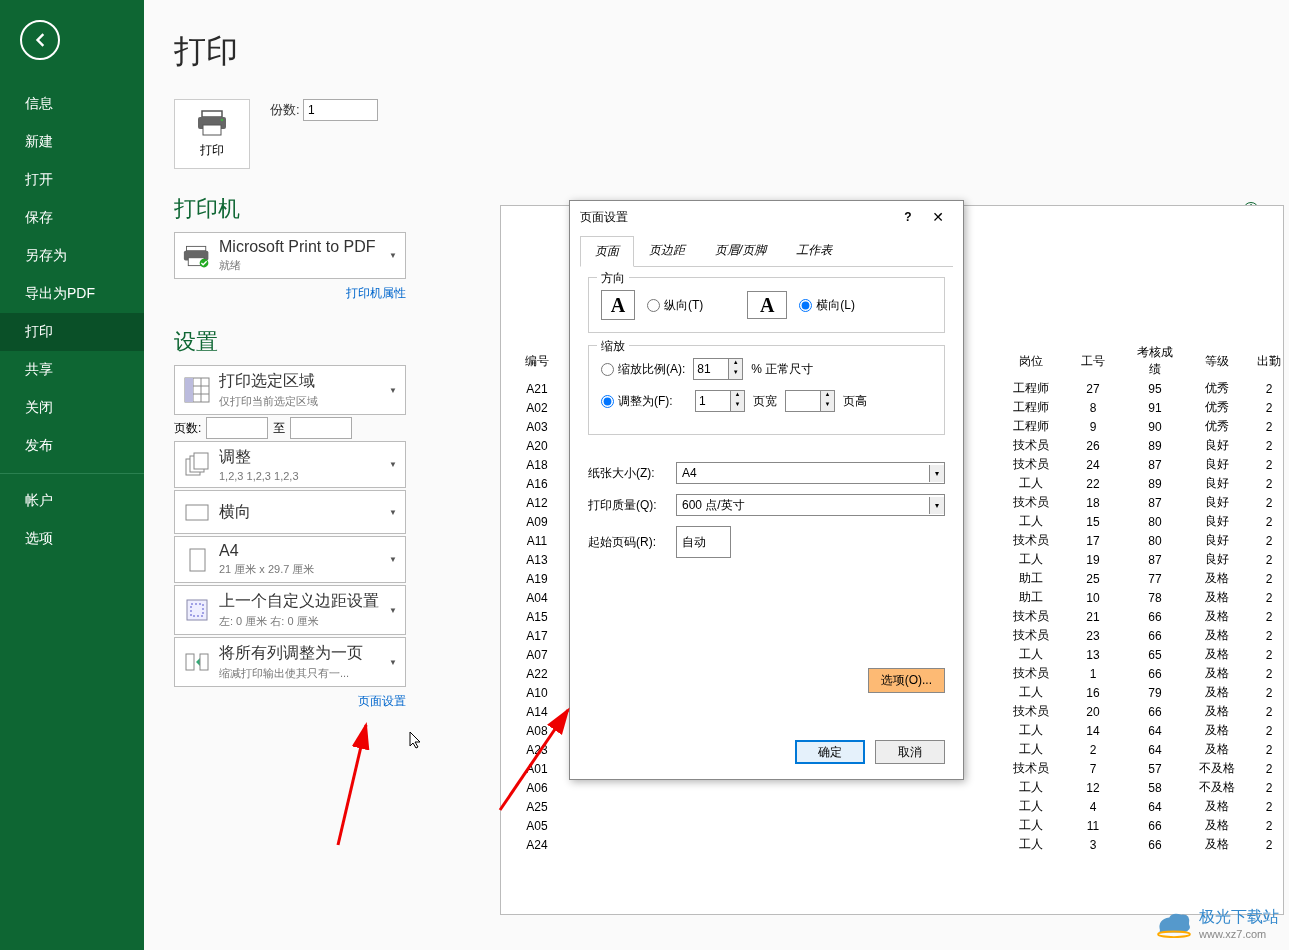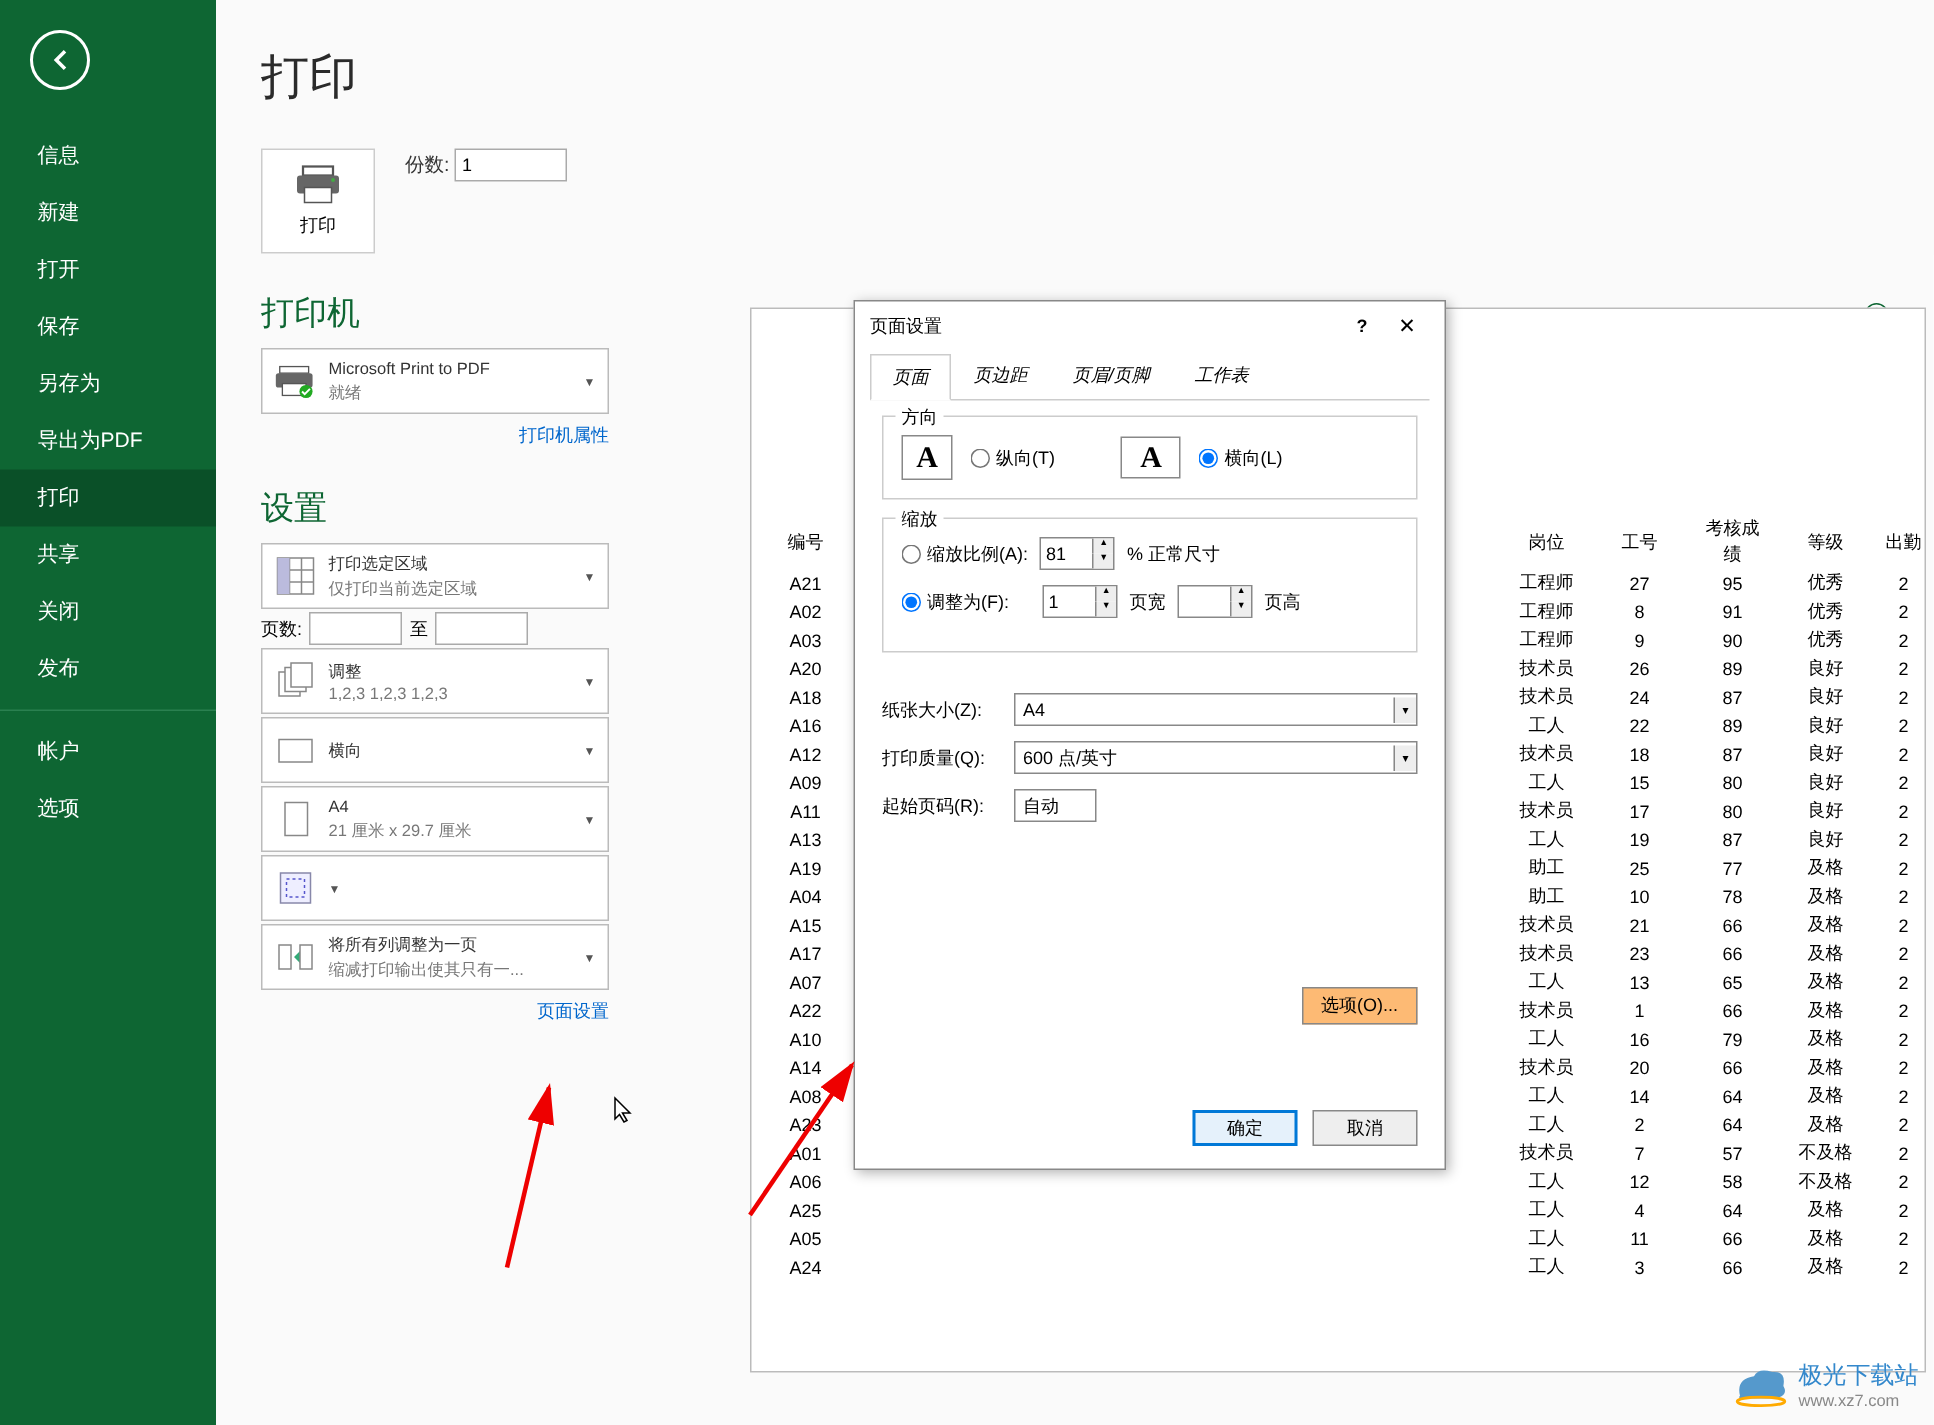--- a/index.html
+++ b/index.html
@@ -22,21 +22,21 @@
 .print-btn svg { width: 32px; height: 28px; }
 .copies-label { color: #333; font-size: 13px; }
 .copies-input { width: 75px; height: 22px; border: 1px solid #aaa; padding: 0 4px; font-size: 12px; }
 
 .section-title { color: #0e6633; font-size: 22px; font-weight: 400; margin-top: 25px; margin-bottom: 8px; }
 .info-icon { float: right; color: #0e6633; font-size: 14px; border: 1px solid #0e6633; border-radius: 50%; width: 16px; height: 16px; text-align: center; line-height: 14px; margin-top: 8px; }
 
 .setting-box { width: 232px; border: 1px solid #bbb; background: #fff; display: flex; align-items: center; padding: 5px 8px; margin-bottom: 2px; cursor: pointer; min-height: 44px; }
 .setting-box .sb-icon { width: 28px; height: 28px; margin-right: 8px; flex-shrink: 0; }
 .setting-box .sb-text { flex: 1; }
-.setting-box .sb-title { font-size: 11px; color: #333; }
+.setting-box .sb-title { font-size: 16px; color: #333; }
 .setting-box .sb-sub { font-size: 11px; color: #777; margin-top: 2px; }
 .setting-box .sb-arrow { font-size: 8px; color: #555; }
 
 .pages-row { display: flex; align-items: center; gap: 5px; width: 232px; margin-bottom: 2px; }
 .pages-row .pg-label { font-size: 12px; }
 .pages-row input { width: 62px; height: 22px; border: 1px solid #aaa; padding: 0 3px; }
 
 .link-text { color: #0066cc; font-size: 12px; text-align: right; width: 232px; margin-top: 6px; cursor: pointer; }
 
 .preview { position: absolute; left: 500px; top: 205px; width: 784px; height: 710px; border: 1px solid #bbb; background: #fff; overflow: hidden; }
@@ -66,21 +66,21 @@
 .radio-wrap { display: flex; align-items: center; gap: 4px; cursor: pointer; }
 
 .form-row { display: flex; align-items: center; gap: 8px; margin-bottom: 10px; font-size: 12px; }
 .form-row label { min-width: 80px; }
 .spin { width: 50px; height: 22px; border: 1px solid #888; padding: 0 3px; display: flex; align-items: center; position: relative; }
 .spin input { border: none; width: 100%; outline: none; font-size: 12px; }
 .spin .sp-btns { position: absolute; right: 0; top: 0; bottom: 0; width: 14px; display: flex; flex-direction: column; }
 .spin .sp-btns div { flex:1; border-left: 1px solid #888; font-size: 6px; text-align: center; cursor: pointer; background: #eee; }
 .dropdown { flex: 1; height: 22px; border: 1px solid #888; padding: 0 5px; display: flex; align-items: center; cursor: pointer; }
 .dropdown .dd-arrow { margin-left: auto; font-size: 8px; background:#eee; border-left:1px solid #888; padding:4px 5px; margin-right:-5px;}
-.txtbox { width: 55px; height: 22px; border: 1px solid #888; padding: 0 5px; display: flex; align-items: center; }
+.txtbox { width: 55px; height: 32px; border: 1px solid #888; padding: 0 5px; display: flex; align-items: center; }
 
 .opt-btn { padding: 3px 12px; border: 1px solid #888; background: #fdba74; cursor: pointer; font-size: 12px; float: right; margin-top: 100px; }
 .dialog-footer { position: absolute; bottom: 15px; right: 18px; display: flex; gap: 10px; }
 .dbtn { width: 70px; height: 24px; border: 1px solid #888; background: #eee; cursor: pointer; font-size: 12px; }
 .dbtn.primary { border: 2px solid #0078d7; background: #e5f1fb; }
 
 .arrow-red { position: absolute; pointer-events: none; }
 .cursor-arrow { position: absolute; left: 408px; top: 730px; pointer-events: none; }
 
 .watermark { position: absolute; right: 10px; bottom: 10px; display: flex; align-items: center; gap: 6px; color: #3388cc; font-size: 16px; }
@@ -212,20 +212,24 @@
       <div class="sb-sub">21 厘米 x 29.7 厘米</div>
     </div>
     <span class="sb-arrow">▼</span>
   </div>
 
   <div class="setting-box">
     <svg class="sb-icon" viewBox="0 0 28 28">
         <rect x="4" y="4" width="20" height="20" fill="#eef" stroke="#88a"></rect>
         <rect x="8" y="8" width="12" height="12" fill="none" stroke="#55c" stroke-dasharray="2"></rect>
       </svg>
+    <div class="sb-text">
+      <div class="sb-title">上一个自定义边距设置</div>
+      <div class="sb-sub">左: 0 厘米   右: 0 厘米</div>
+    </div>
     <span class="sb-arrow">▼</span>
   </div>
 
   <div class="setting-box">
     <svg class="sb-icon" viewBox="0 0 28 28">
         <rect x="3" y="6" width="8" height="16" fill="#fff" stroke="#888"></rect>
         <path d="M13 14l4-4v3h5v2h-5v3z" fill="#3a7"></path>
         <rect x="17" y="6" width="8" height="16" fill="#fff" stroke="#888"></rect>
       </svg>
     <div class="sb-text">

